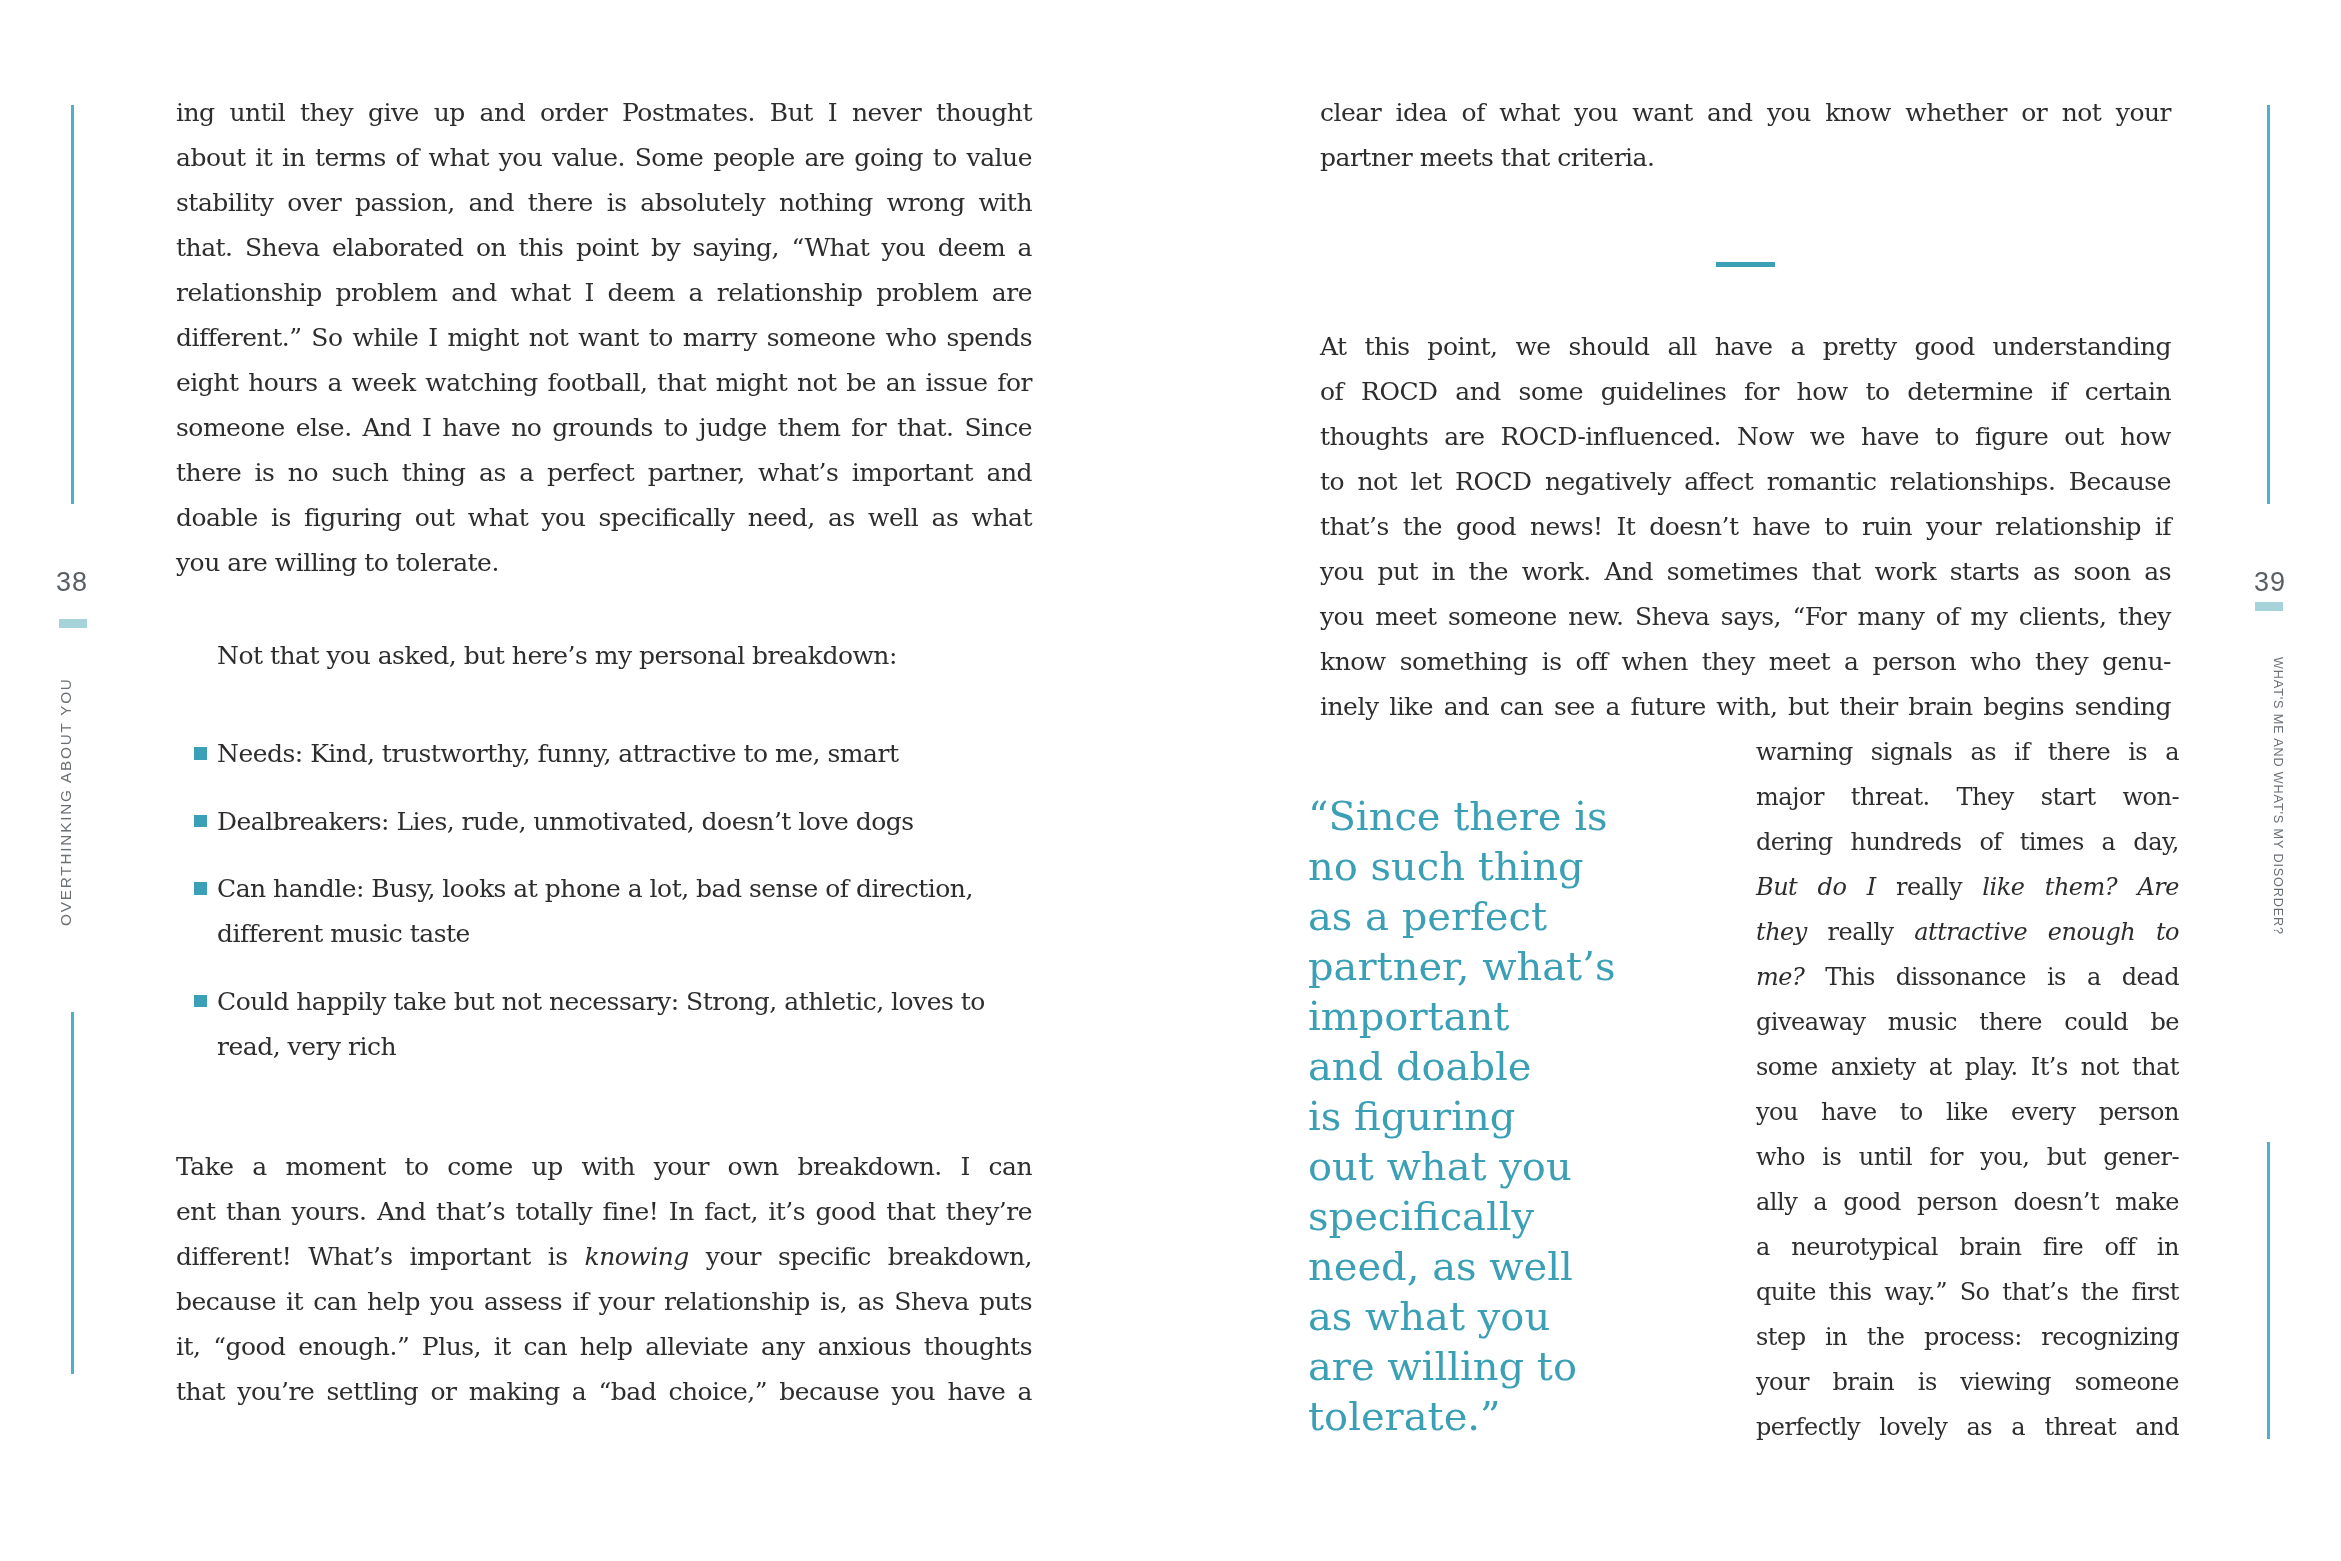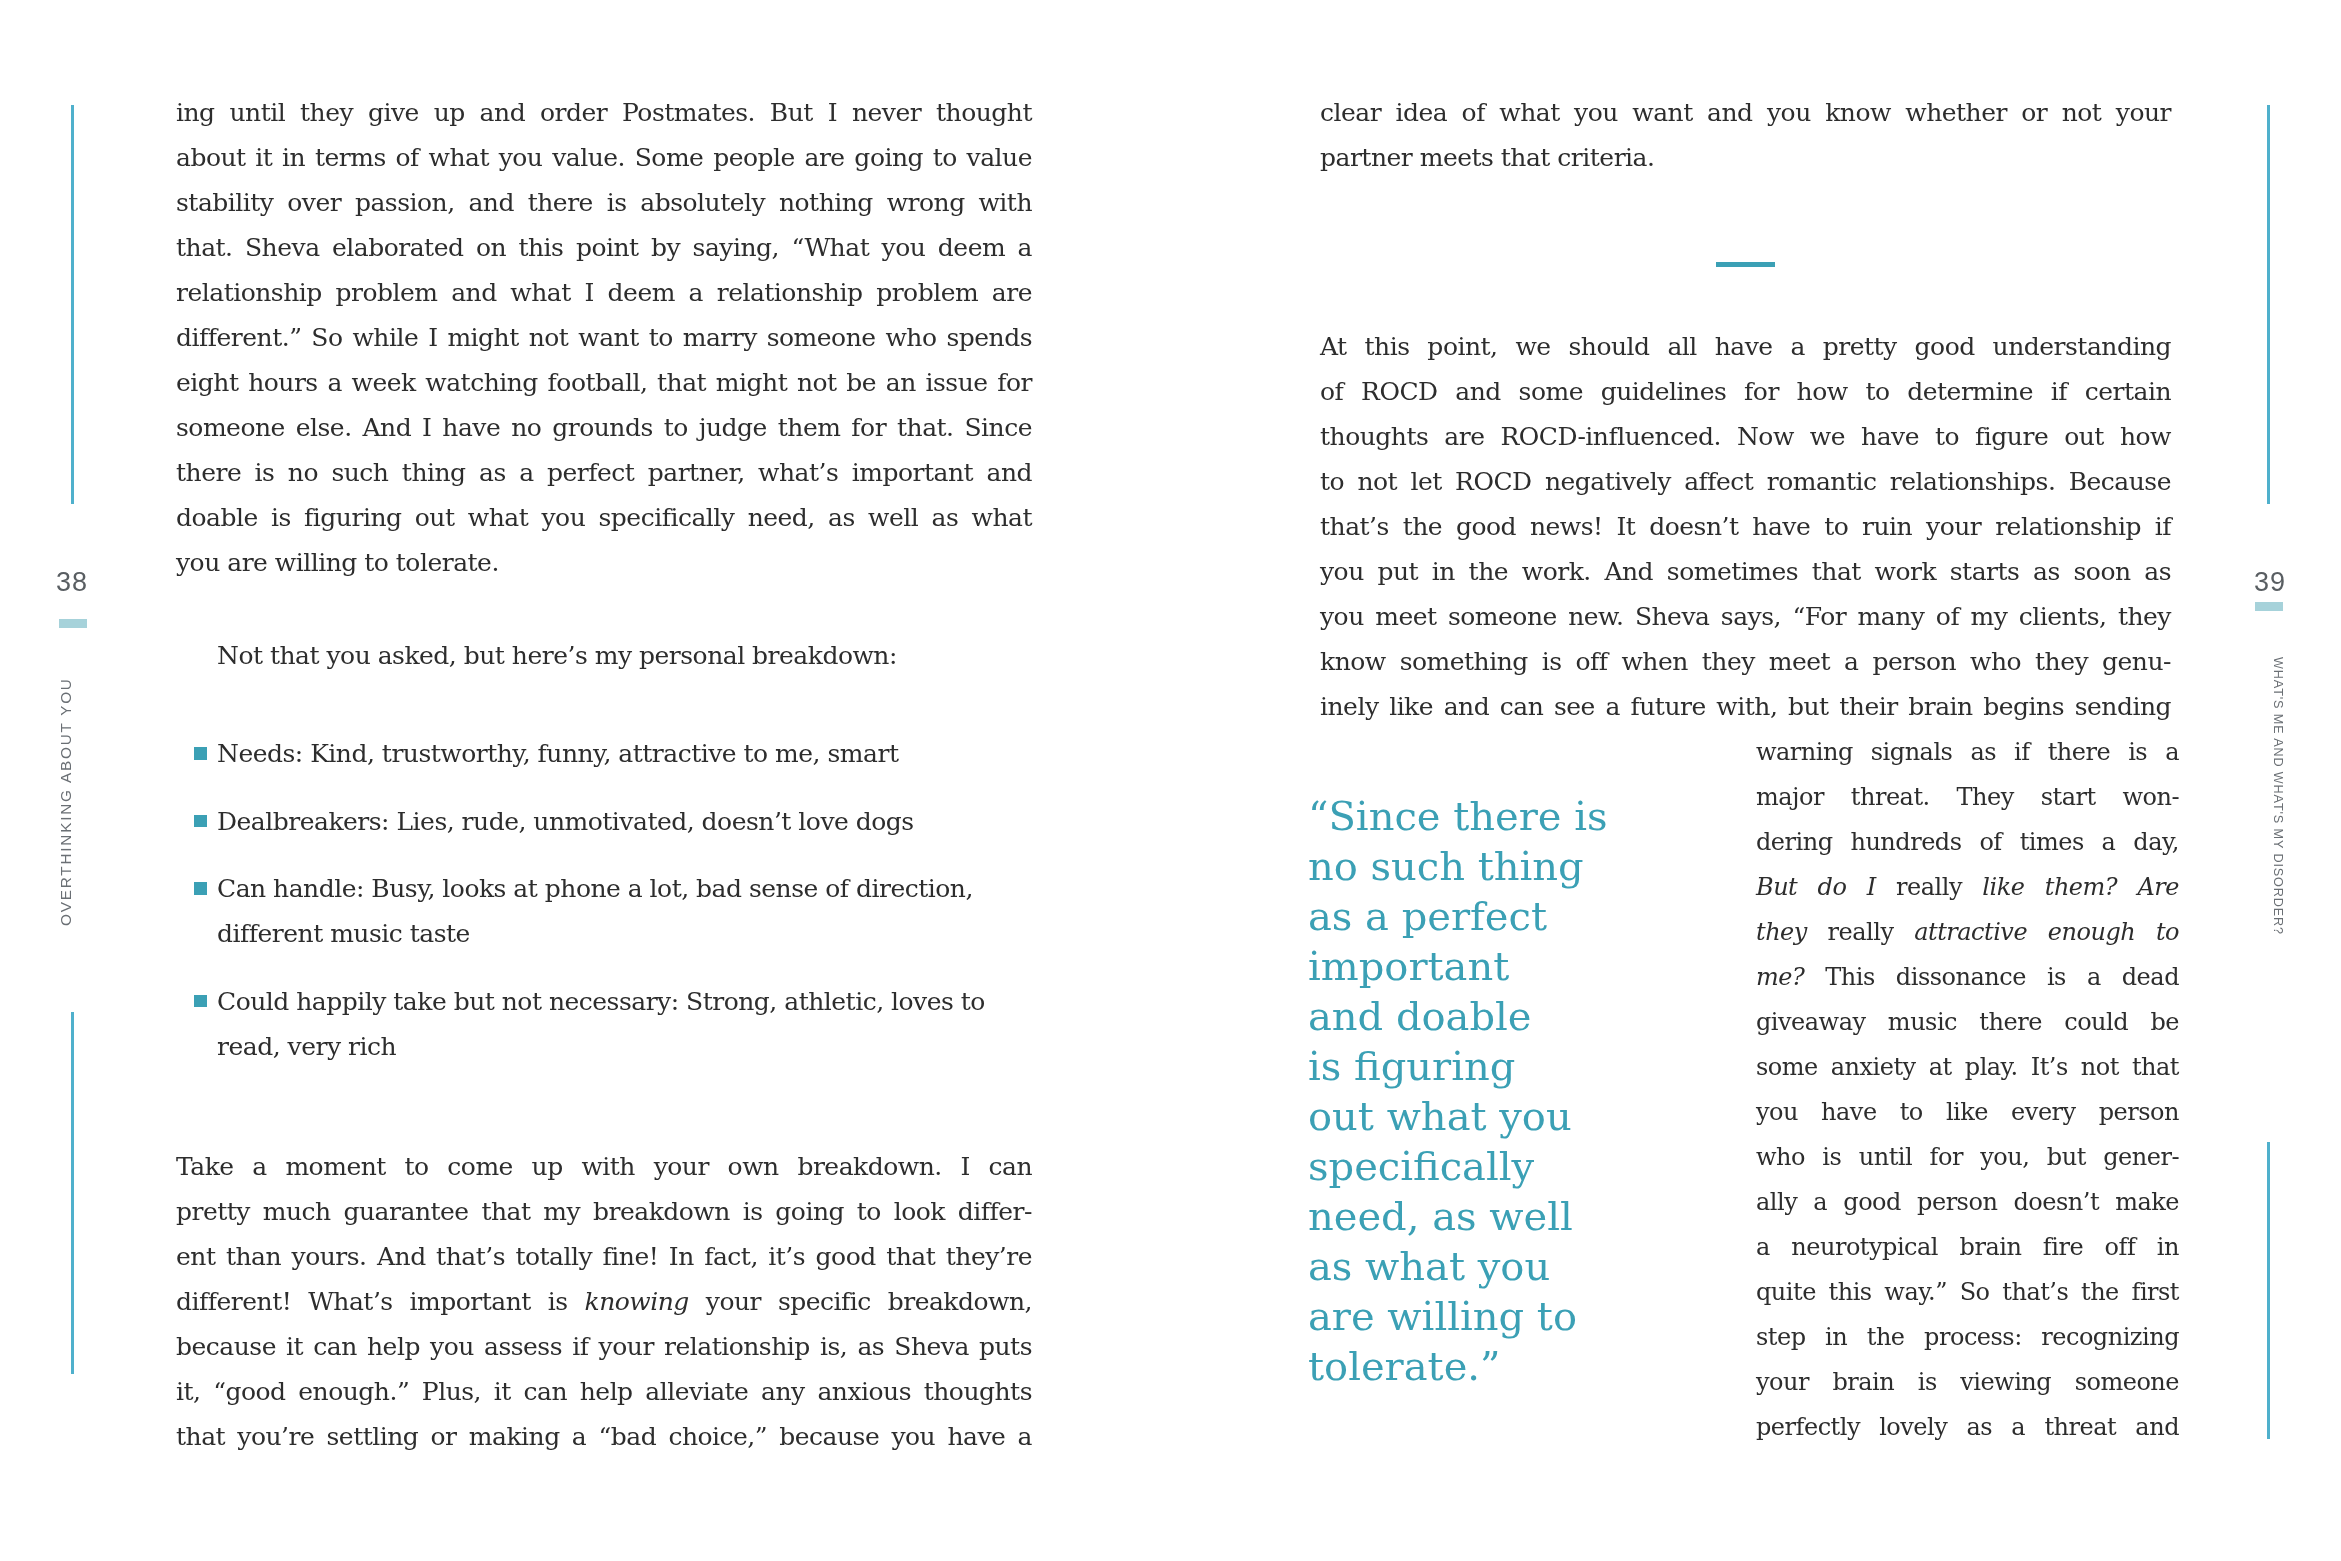--- a/index.html
+++ b/index.html
@@ -76,21 +76,20 @@
 
     <div class="abs" style="left:176px;top:731px;width:815px;">
         <div class="bullet-item"><span class="bullet-sq"></span><span>Needs: Kind, trustworthy, funny, attractive to me, smart</span></div>
         <div class="bullet-item"><span class="bullet-sq"></span><span>Dealbreakers: Lies, rude, unmotivated, doesn’t love dogs</span></div>
         <div class="bullet-item"><span class="bullet-sq"></span><span>Can handle: Busy, looks at phone a lot, bad sense of direction, different music taste</span></div>
         <div class="bullet-item"><span class="bullet-sq"></span><span>Could happily take but not necessary: Strong, athletic, loves to read, very rich</span></div>
       </div>
 
     <div class="abs textblock" style="left:176px;top:1144px;width:856px;">
         <div class="jline"><span>Take a moment to come up with your own breakdown. I can</span></div>
-        <div class="jline"><span>pretty much guarantee that my breakdown is going to look differ-</span></div>
         <div class="jline"><span>ent than yours. And that’s totally fine! In fact, it’s good that they’re</span></div>
         <div class="jline"><span>different! What’s important is </span><i>knowing</i><span> your specific breakdown,</span></div>
         <div class="jline"><span>because it can help you assess if your relationship is, as Sheva puts</span></div>
         <div class="jline"><span>it, “good enough.” Plus, it can help alleviate any anxious thoughts</span></div>
         <div class="jline"><span>that you’re settling or making a “bad choice,” because you have a</span></div>
       </div>
   </div>
 
   <div class="abs" style="left:1171px;top:0;width:1171px;height:1561px;">
 
@@ -116,20 +115,21 @@
         <div class="jline"><span>you put in the work. And sometimes that work starts as soon as</span></div>
         <div class="jline"><span>you meet someone new. Sheva says, “For many of my clients, they</span></div>
         <div class="jline"><span>know something is off when they meet a person who they genu-</span></div>
         <div class="jline"><span>inely like and can see a future with, but their brain begins sending</span></div>
       </div>
 
     <div class="abs quote" style="left:137px;top:791px;width:423px;">
         <div class="jline"><span>“Since there is</span></div>
         <div class="jline"><span>no such thing</span></div>
         <div class="jline"><span>as a perfect</span></div>
+        <div class="jline"><span>partner, what’s</span></div>
         <div class="jline"><span>important</span></div>
         <div class="jline"><span>and doable</span></div>
         <div class="jline"><span>is figuring</span></div>
         <div class="jline"><span>out what you</span></div>
         <div class="jline"><span>specifically</span></div>
         <div class="jline"><span>need, as well</span></div>
         <div class="jline"><span>as what you</span></div>
         <div class="jline"><span>are willing to</span></div>
         <div class="jline"><span>tolerate.”</span></div>
       </div>

